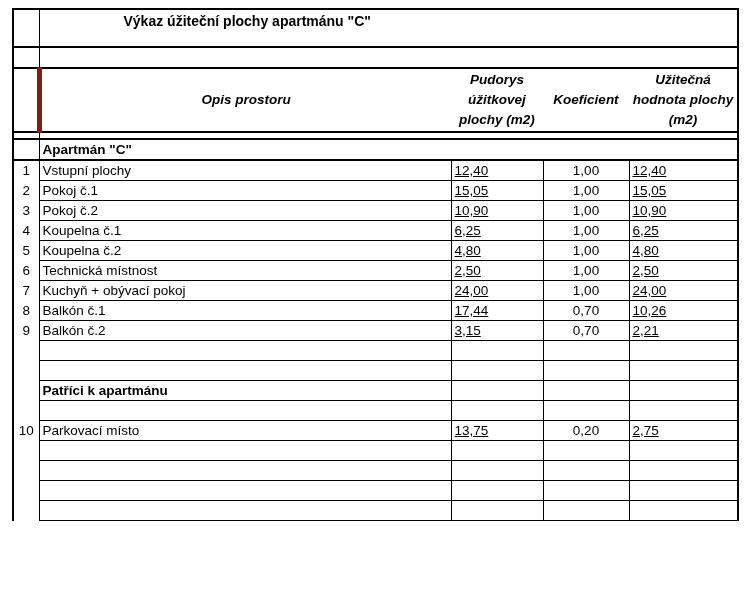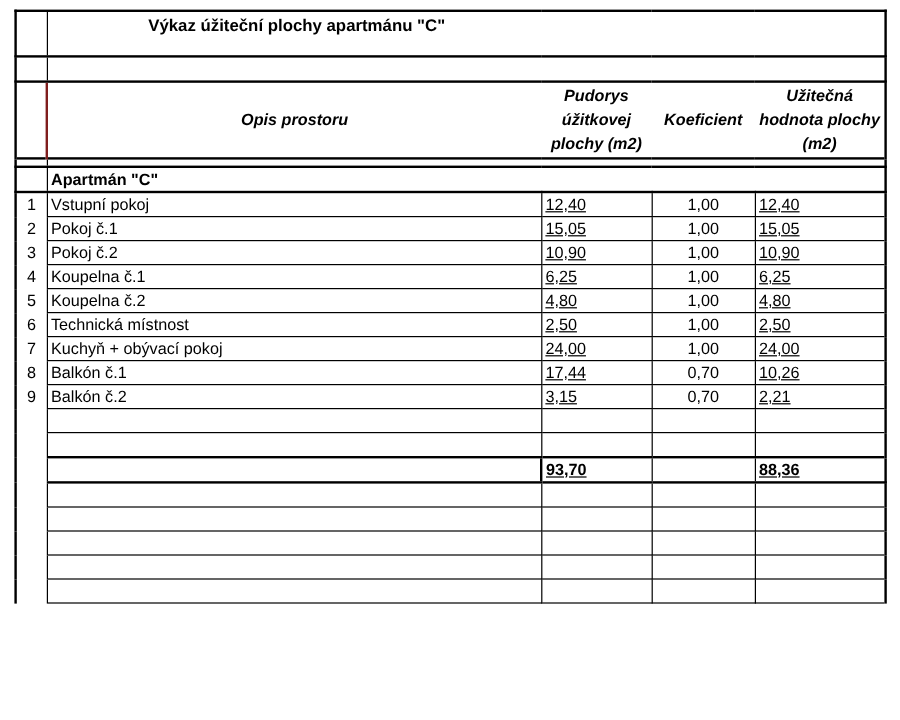--- a/index.html
+++ b/index.html
@@ -43,39 +43,39 @@
     <td colspan="4" class="title thickT thickR thickB" style="height:36px">Výkaz úžiteční plochy apartmánu "C"</td>
   </tr>
 
   <tr>
     <td class="thickL thickB"></td>
     <td colspan="4" class="thickR thickB"></td>
   </tr>
 
   <tr style="height:62px">
     <td class="thickL" style="height:62px"></td>
-    <td class="hdr noside" style="border-left:2px solid #7f1d1d;height:62px">Opis prostoru</td>
+    <td class="hdr noside" style="border-left:5px solid #7f1d1d;height:62px">Opis prostoru</td>
     <td class="hdr noside" style="height:62px">Pudorys úžitkovej plochy (m2)</td>
     <td class="hdr noside" style="height:62px">Koeficient</td>
     <td class="hdr thickR" style="border-left:none;height:62px">Užitečná hodnota plochy (m2)</td>
   </tr>
 
   <tr class="thin">
     <td class="thickL thickT thickB"></td>
     <td colspan="4" class="thickT thickB thickR"></td>
   </tr>
 
   <tr>
     <td class="thickL thickB"></td>
     <td colspan="4" class="b thickB thickR">Apartmán "C"</td>
   </tr>
 
   <tr>
     <td class="idx thickL">1</td>
-    <td>Vstupní pokoj</td>
+    <td>Vstupní plochy</td>
     <td class="num">12,40</td>
     <td class="ctr">1,00</td>
     <td class="num thickR">12,40</td>
   </tr>
   <tr>
     <td class="idx thickL">2</td>
     <td>Pokoj č.1</td>
     <td class="num">15,05</td>
     <td class="ctr">1,00</td>
     <td class="num thickR">15,05</td>
@@ -138,36 +138,43 @@
           <td class="thickR"></td>
   </tr>
   <tr>
     <td class="idx thickL"></td>
     <td></td>
           <td></td>
           <td></td>
           <td class="thickR"></td>
   </tr>
 
-  <tr>
-    <td class="idx thickL"></td>
-    <td class="thickT thickB"></td>
-    <td class="num b thickT thickB thickL">93,70</td>
-    <td class="thickT thickB"></td>
-    <td class="num b thickT thickB thickR">88,36</td>
-  </tr>
-
-  <tr>
-    <td class="idx thickL"></td>
-    <td></td>
-          <td></td>
-          <td></td>
-          <td class="thickR"></td>
-  </tr>
-
+
+  <tr>
+    <td class="idx thickL"></td>
+    <td class="b">Patříci k apartmánu</td>
+    <td></td>
+          <td></td>
+          <td class="thickR"></td>
+  </tr>
+  <tr>
+    <td class="idx thickL"></td>
+    <td></td>
+          <td></td>
+          <td></td>
+          <td class="thickR"></td>
+  </tr>
+
+  <tr>
+    <td class="idx thickL">10</td>
+    <td>Parkovací místo</td>
+    <td class="num">13,75</td>
+    <td class="ctr">0,20</td>
+    <td class="num thickR">2,75</td>
+  </tr>
   <tr>
     <td class="idx thickL"></td>
     <td></td>
           <td></td>
           <td></td>
           <td class="thickR"></td>
   </tr>
   <tr>
     <td class="idx thickL"></td>
     <td></td>

